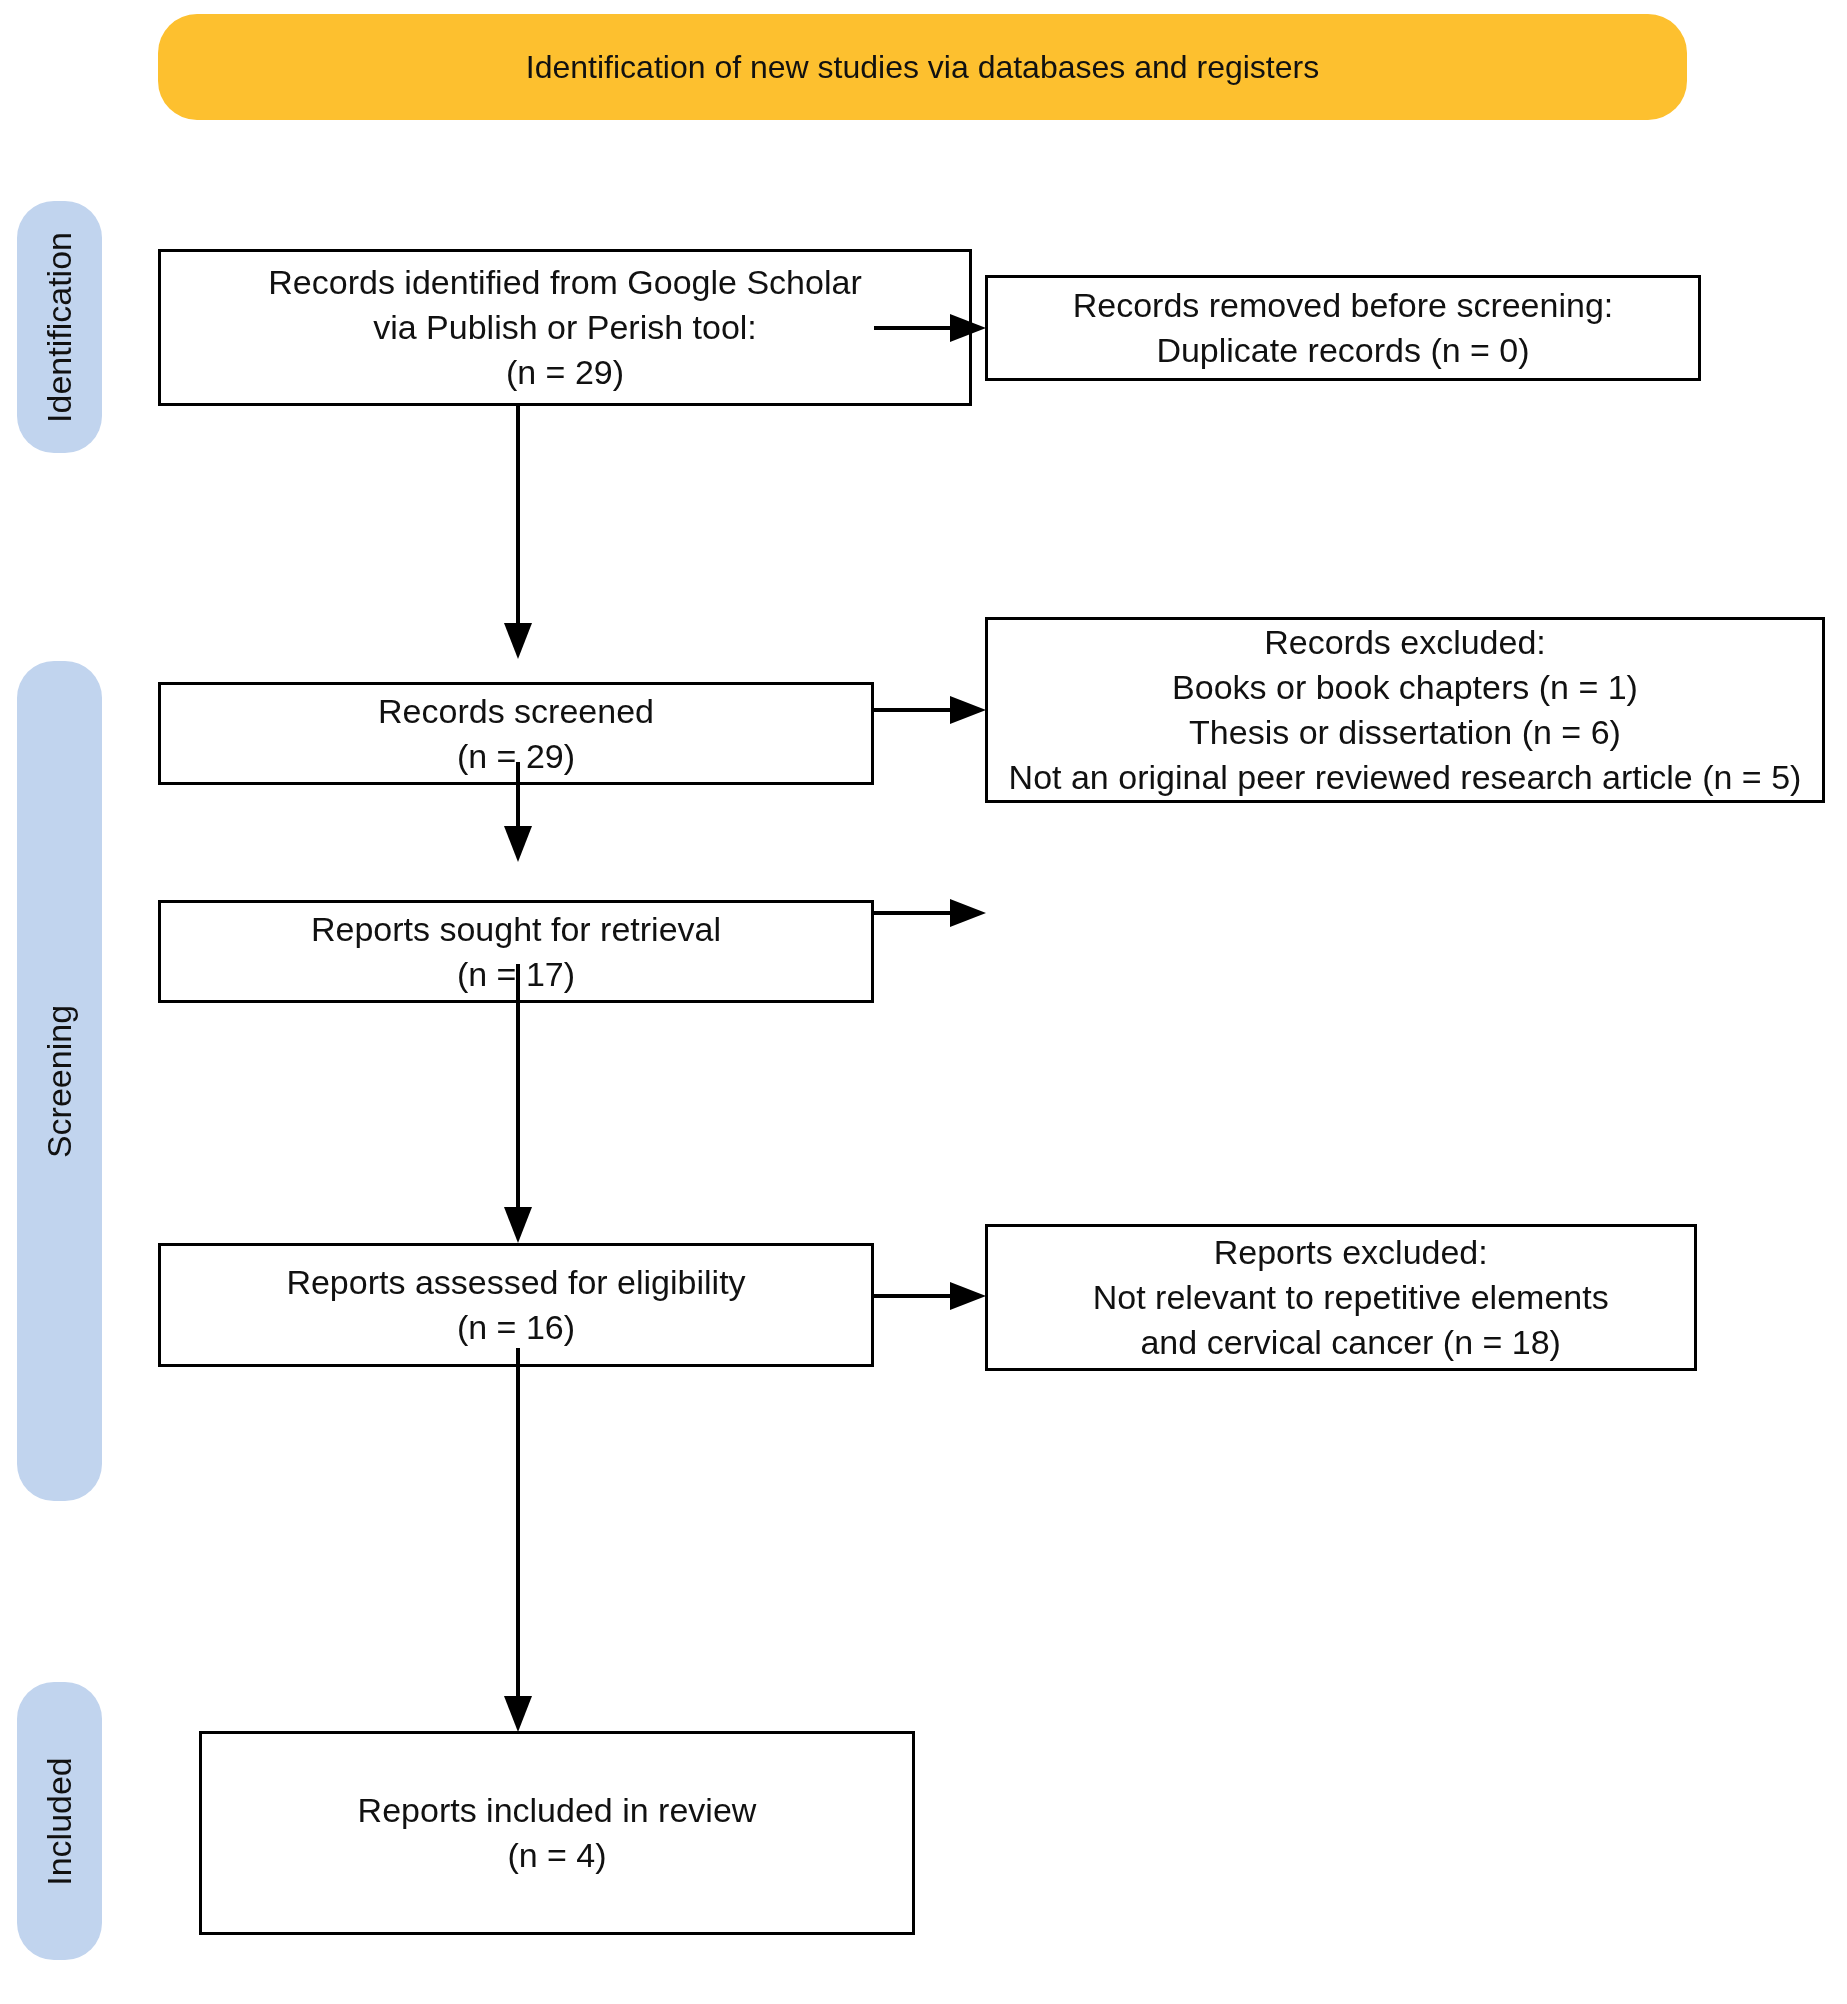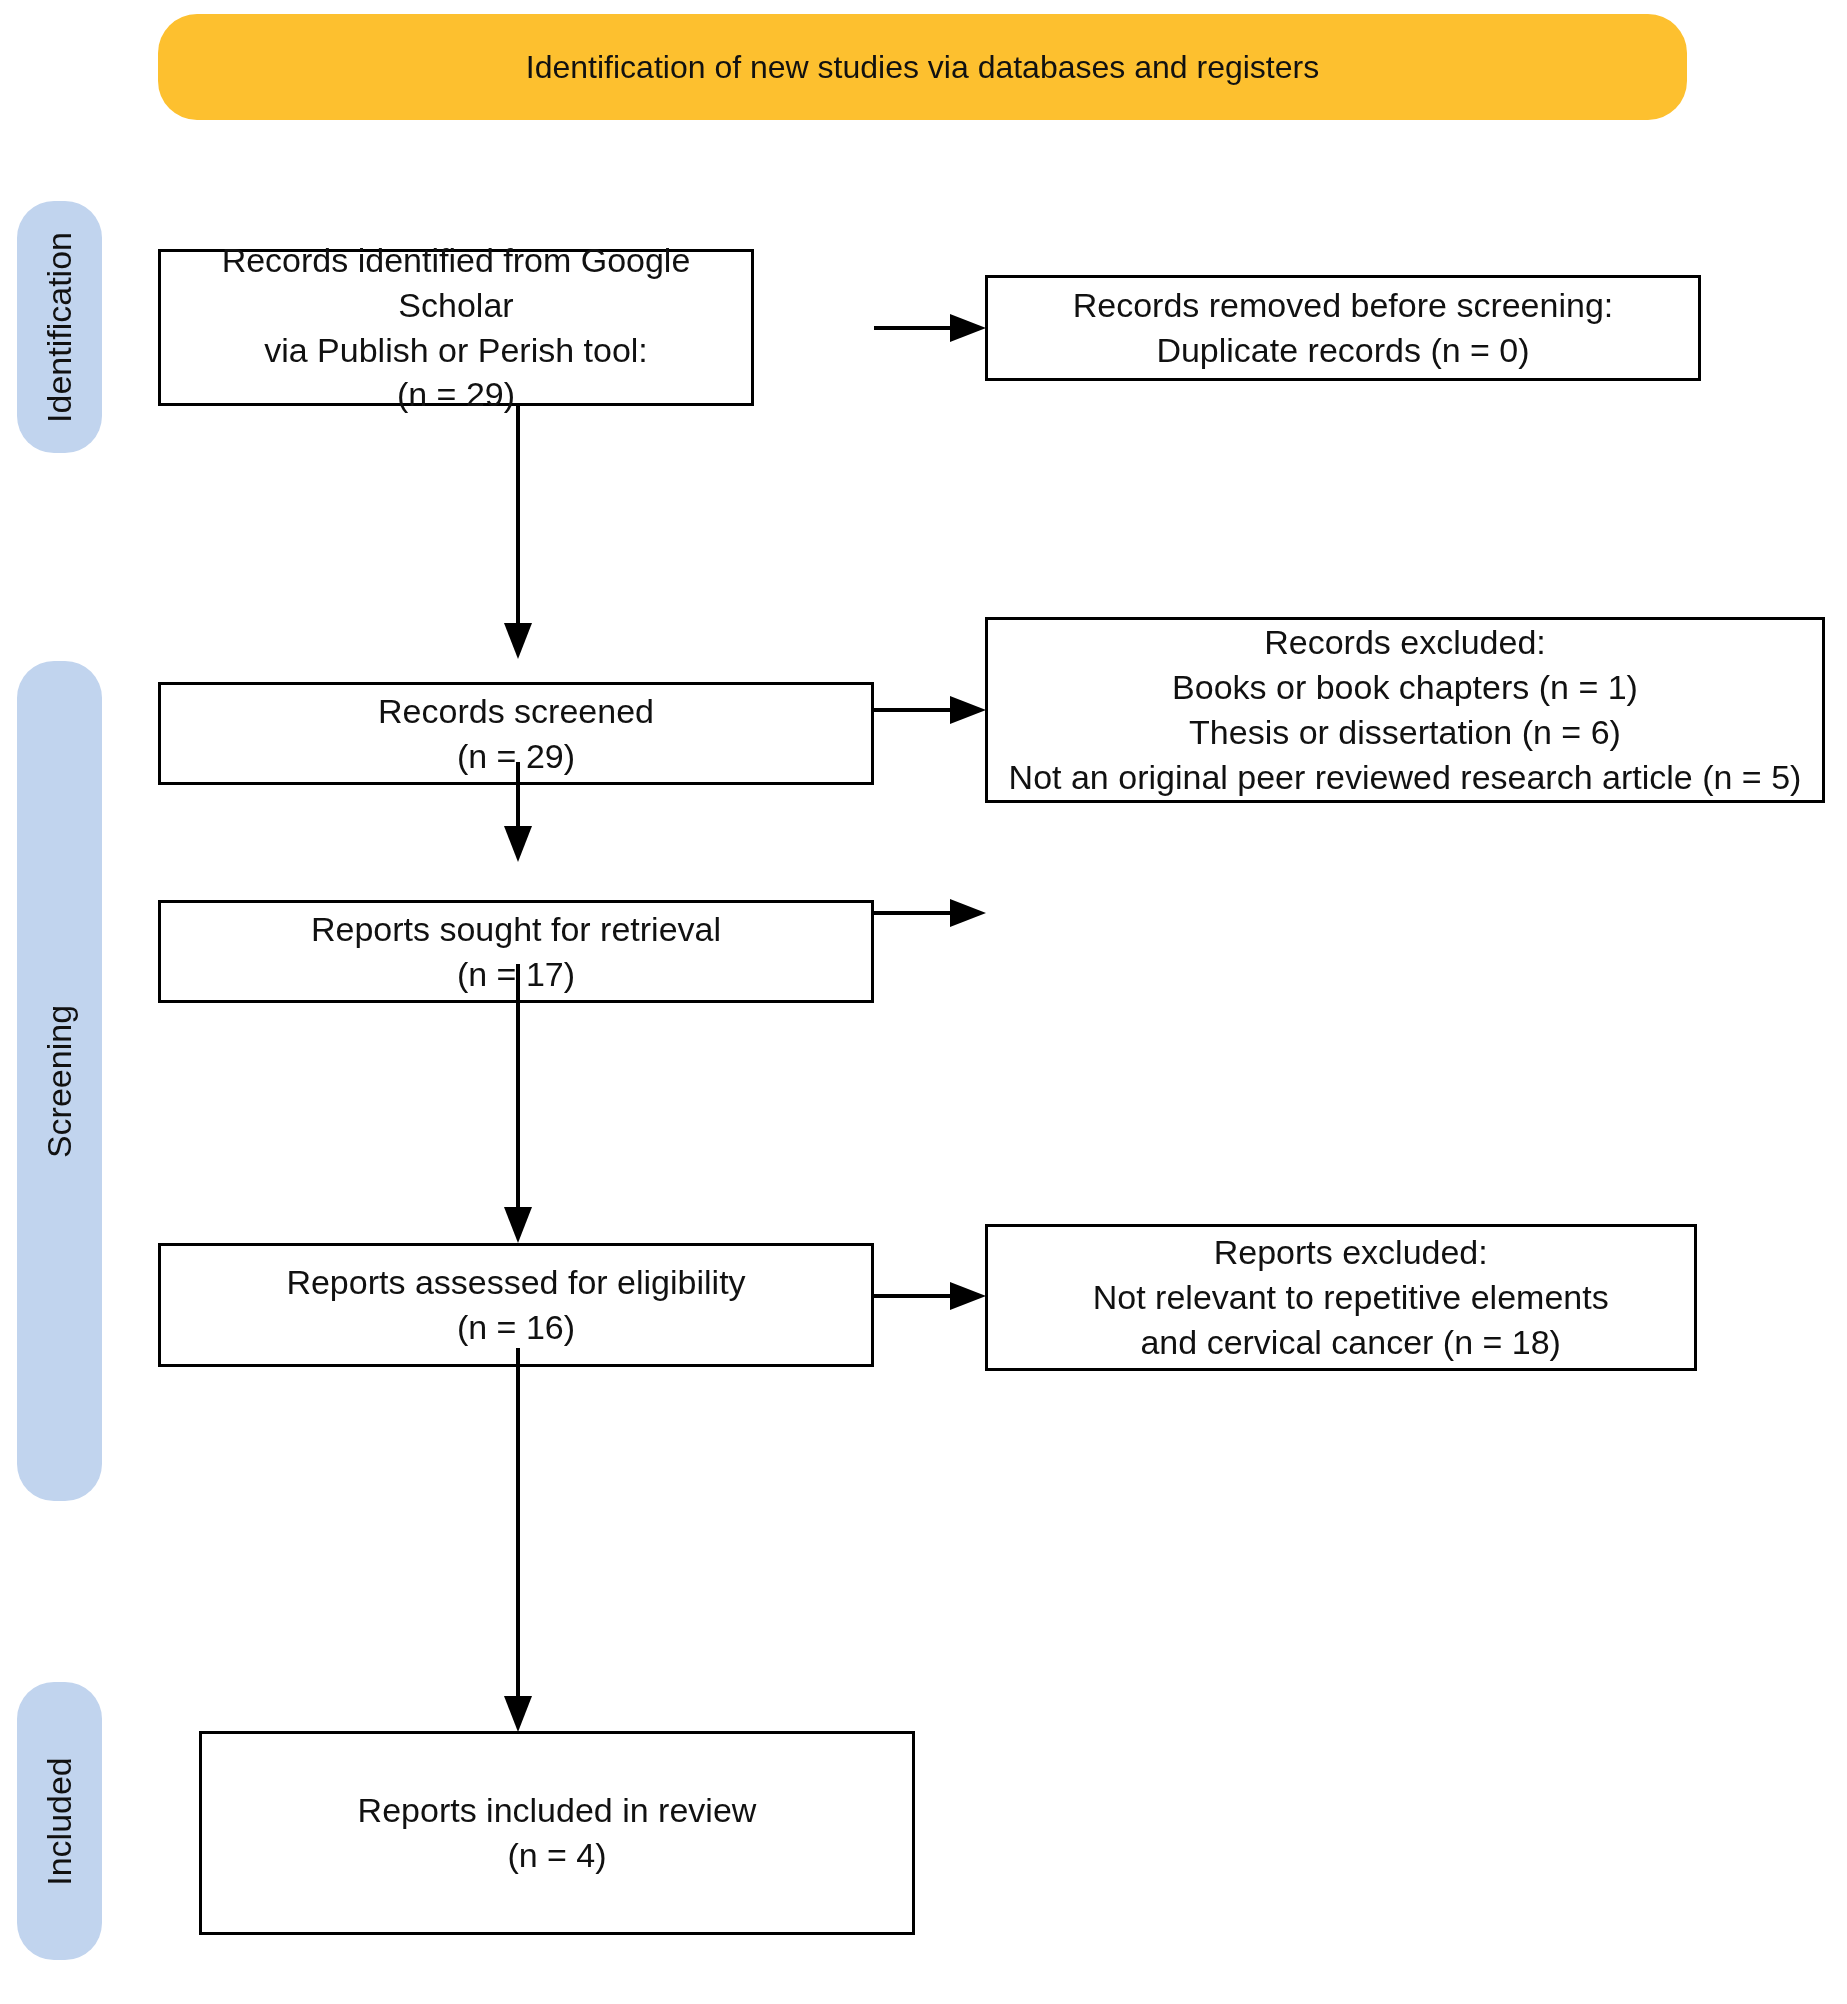--- a/index.html
+++ b/index.html
@@ -55,21 +55,21 @@
     background: var(--box-bg);
     border: 3.7px solid var(--ink);
     display: flex; flex-direction: column;
     align-items: center; justify-content: center;
     text-align: center;
     font-size: 34px;
     line-height: 1.32;
     color: #111;
     padding: 2.5px 8.6px;
   }
-  #box-identified { left: 158px;  top: 249px;  width: 596px; height: 157px; }
+  #box-identified { left: 158px;  top: 249px;  width: 814px; height: 157px; }
   #box-removed    { left: 985px; top: 275px;  width: 716px; height: 106px; }
   #box-screened   { left: 158px;  top: 658px; width: 716px; height: 103px; margin-top: 24px; }
   #box-rec-excl   { left: 985px; top: 617px; width: 840px; height: 186px; }
   #box-sought     { left: 158px;  top: 900px; width: 716px; height: 103px; }
   #box-notretr    { left: 985px; top: 861px; width: 717px; height: 103px; }
   #box-assessed   { left: 158px;  top: 1243px; width: 716px; height: 124px; }
   #box-rep-excl   { left: 985px; top: 1224px; width: 712px; height: 147px; padding-left: 28px; }
   #box-included   { left: 158px;  top: 1731px; width: 716px; height: 204px; margin-left: 41px; }
 
   

